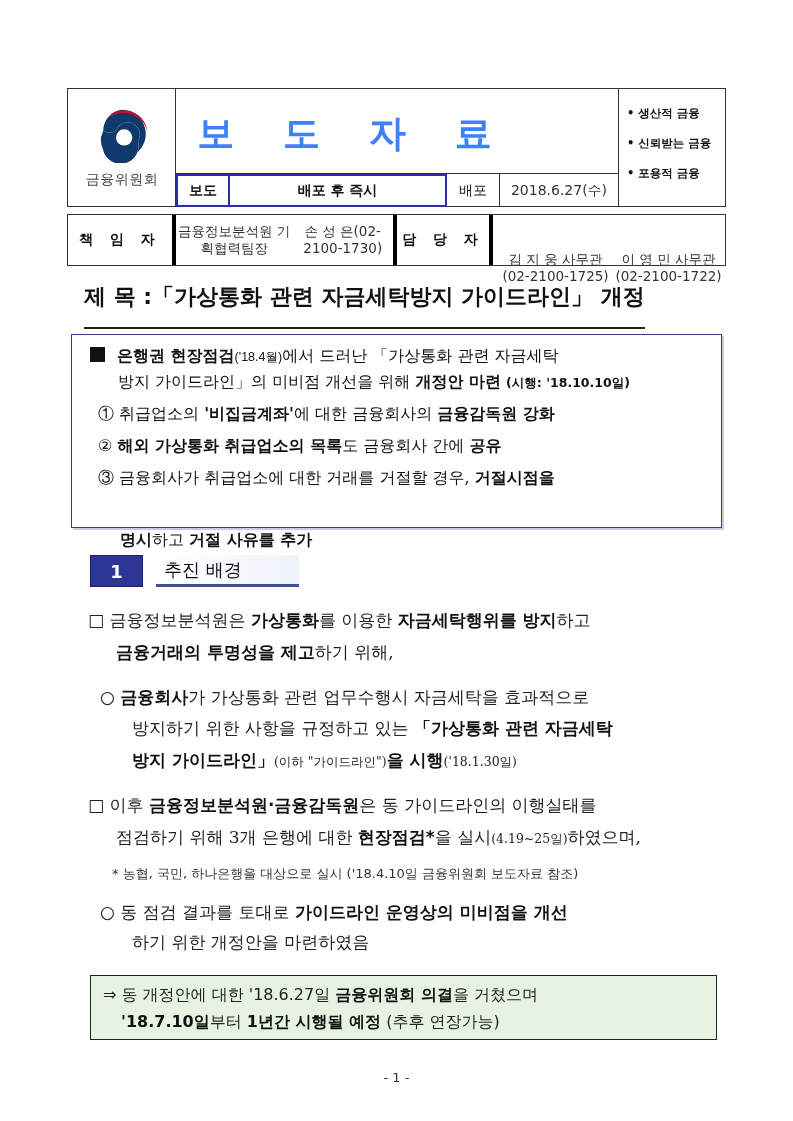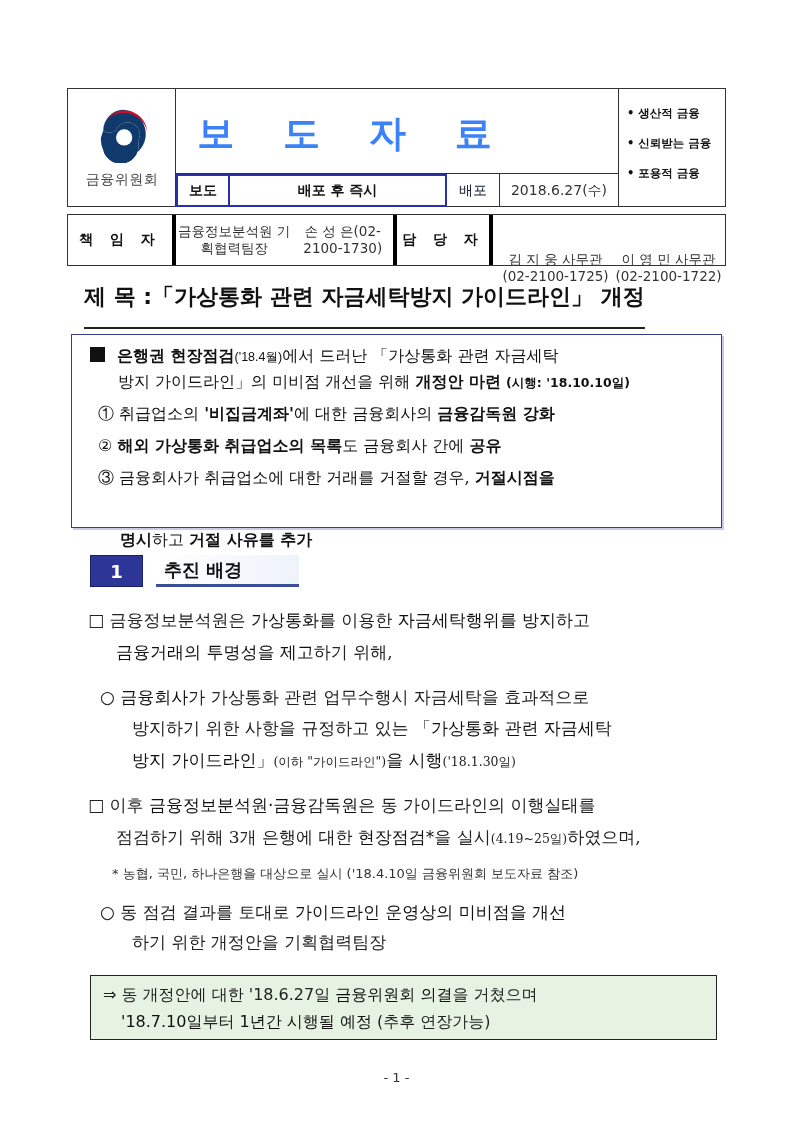--- a/index.html
+++ b/index.html
@@ -39,25 +39,25 @@
 
   
   .summary { left: 71px; top: 334px; width: 651px; height: 194px; border: 1px solid #3a3a8c; box-shadow: 2px 2px 0 #c9c9e8; }
   .s-line { position: absolute; font-size: 16px; white-space: nowrap; line-height: 22px; font-family: "DejaVu Serif", "Liberation Serif", serif; }
   .s-line b { font-family: "DejaVu Sans", sans-serif; font-weight: bold; }
   .sq { display: inline-block; width: 15px; height: 15px; background: #111; margin-right: 12px; vertical-align: -1px; }
   .small { font-size: 12.5px; font-family: "Liberation Sans", sans-serif; }
 
   
   .sec-num { left: 90px; top: 555px; width: 53px; height: 32px; background: #2d3596; color: #fff; font-size: 18px; font-weight: bold; text-align: center; line-height: 32px; border: 1px solid #1a1f6b; }
-  .sec-title { left: 156px; top: 555px; width: 143px; height: 32px; background: linear-gradient(to right, #ffffff, #eef3fb); border-bottom: 3px solid #3e4f9a; font-size: 18px; font-weight: bold; padding-left: 8px; line-height: 30px; }
+  .sec-title { left: 156px; top: 555px; width: 143px; height: 32px; background: linear-gradient(to right, #ffffff, #eef3fb); border-bottom: 3px solid #3e4f9a; font-size: 18px; font-weight: normal; padding-left: 8px; line-height: 30px; }
 
   
   .p { position: absolute; white-space: nowrap; font-family: "DejaVu Serif", "Liberation Serif", serif; font-size: 17px; color: #222; line-height: 24px; }
-  .p b { font-family: "DejaVu Sans", sans-serif; font-weight: normal; color: #111; }
+  .p b { font-family: "DejaVu Sans", sans-serif; font-weight: bold; color: #111; }
   .p .tiny { font-size: 12.5px; }
   .note { font-size: 13px; color: #333; font-family: "DejaVu Sans", sans-serif; }
 
   
   .concl { left: 90px; top: 975px; width: 627px; height: 65px; background: #e6f2e2; border: 1.5px solid #222; }
   .concl .p { font-family: "DejaVu Sans", sans-serif; font-size: 16px; }
 
   .page-num { left: 0; width: 793px; top: 1070px; text-align: center; font-size: 13px; color: #333; }
 </style>
 </head>
@@ -131,20 +131,20 @@
 
 <div class="p" style="left:100px;top:685px;"><span>○ </span><b>금융회사</b><span>가 가상통화 관련 업무수행시 자금세탁을 효과적으로</span></div>
 <div class="p" style="left:132px;top:716px;"><span>방지하기 위한 사항을 규정하고 있는 </span><b>「가상통화 관련 자금세탁</b></div>
 <div class="p" style="left:132px;top:748px;"><b>방지 가이드라인」</b><span class="tiny">(이하 "가이드라인")</span><b>을 시행</b><span class="tiny">('18.1.30일)</span></div>
 
 <div class="p" style="left:88px;top:793px;"><span>□ </span><span>이후 </span><b>금융정보분석원·금융감독원</b><span>은 동 가이드라인의 이행실태를</span></div>
 <div class="p" style="left:116px;top:825px;"><span>점검하기 위해 3개 은행에 대한 </span><b>현장점검</b><b>*</b><span>을 실시</span><span class="tiny">(4.19~25일)</span><span>하였으며,</span></div>
 <div class="p note" style="left:112px;top:862px;">* 농협, 국민, 하나은행을 대상으로 실시 ('18.4.10일 금융위원회 보도자료 참조)</div>
 
 <div class="p" style="left:100px;top:900px;"><span>○ </span><span>동 점검 결과를 토대로 </span><b>가이드라인 운영상의 미비점을 개선</b></div>
-<div class="p" style="left:132px;top:930px;"><span>하기 위한 개정안을 기획협력팀장</span></div>
+<div class="p" style="left:132px;top:930px;"><span>하기 위한 개정안을 마련하였음</span></div>
 
 <div class="abs concl">
   <div class="p" style="left:12px;top:7px;"><span>⇒ 동 개정안에 대한 '18.6.27일 </span><b>금융위원회 의결</b><span>을 거쳤으며</span></div>
   <div class="p" style="left:30px;top:34px;"><b>'18.7.10일</b><span>부터 </span><b>1년간 시행될 예정</b><span> (추후 연장가능)</span></div>
 </div>
 
 <div class="abs page-num">- 1 -</div>
 
 </body></html>

